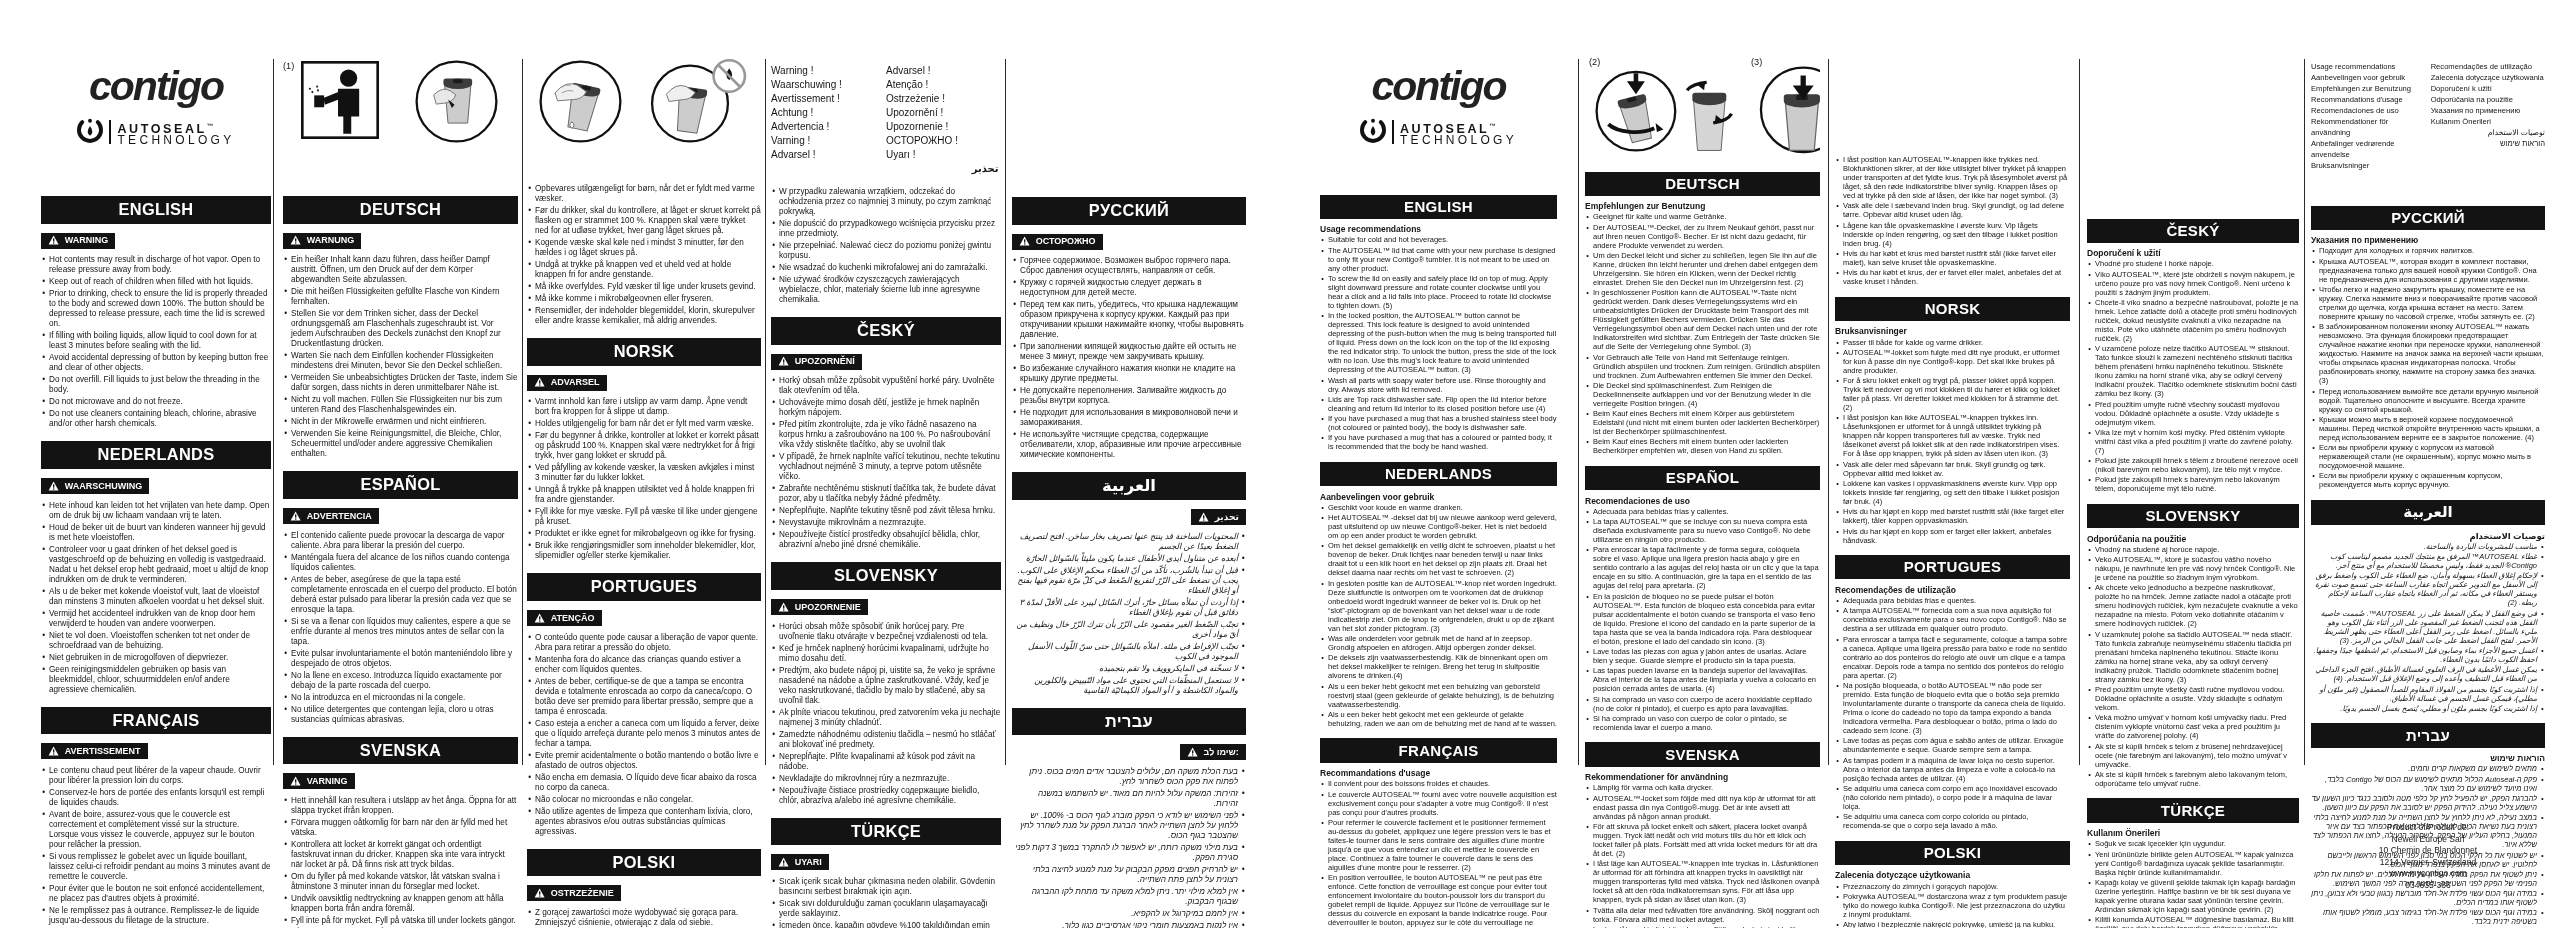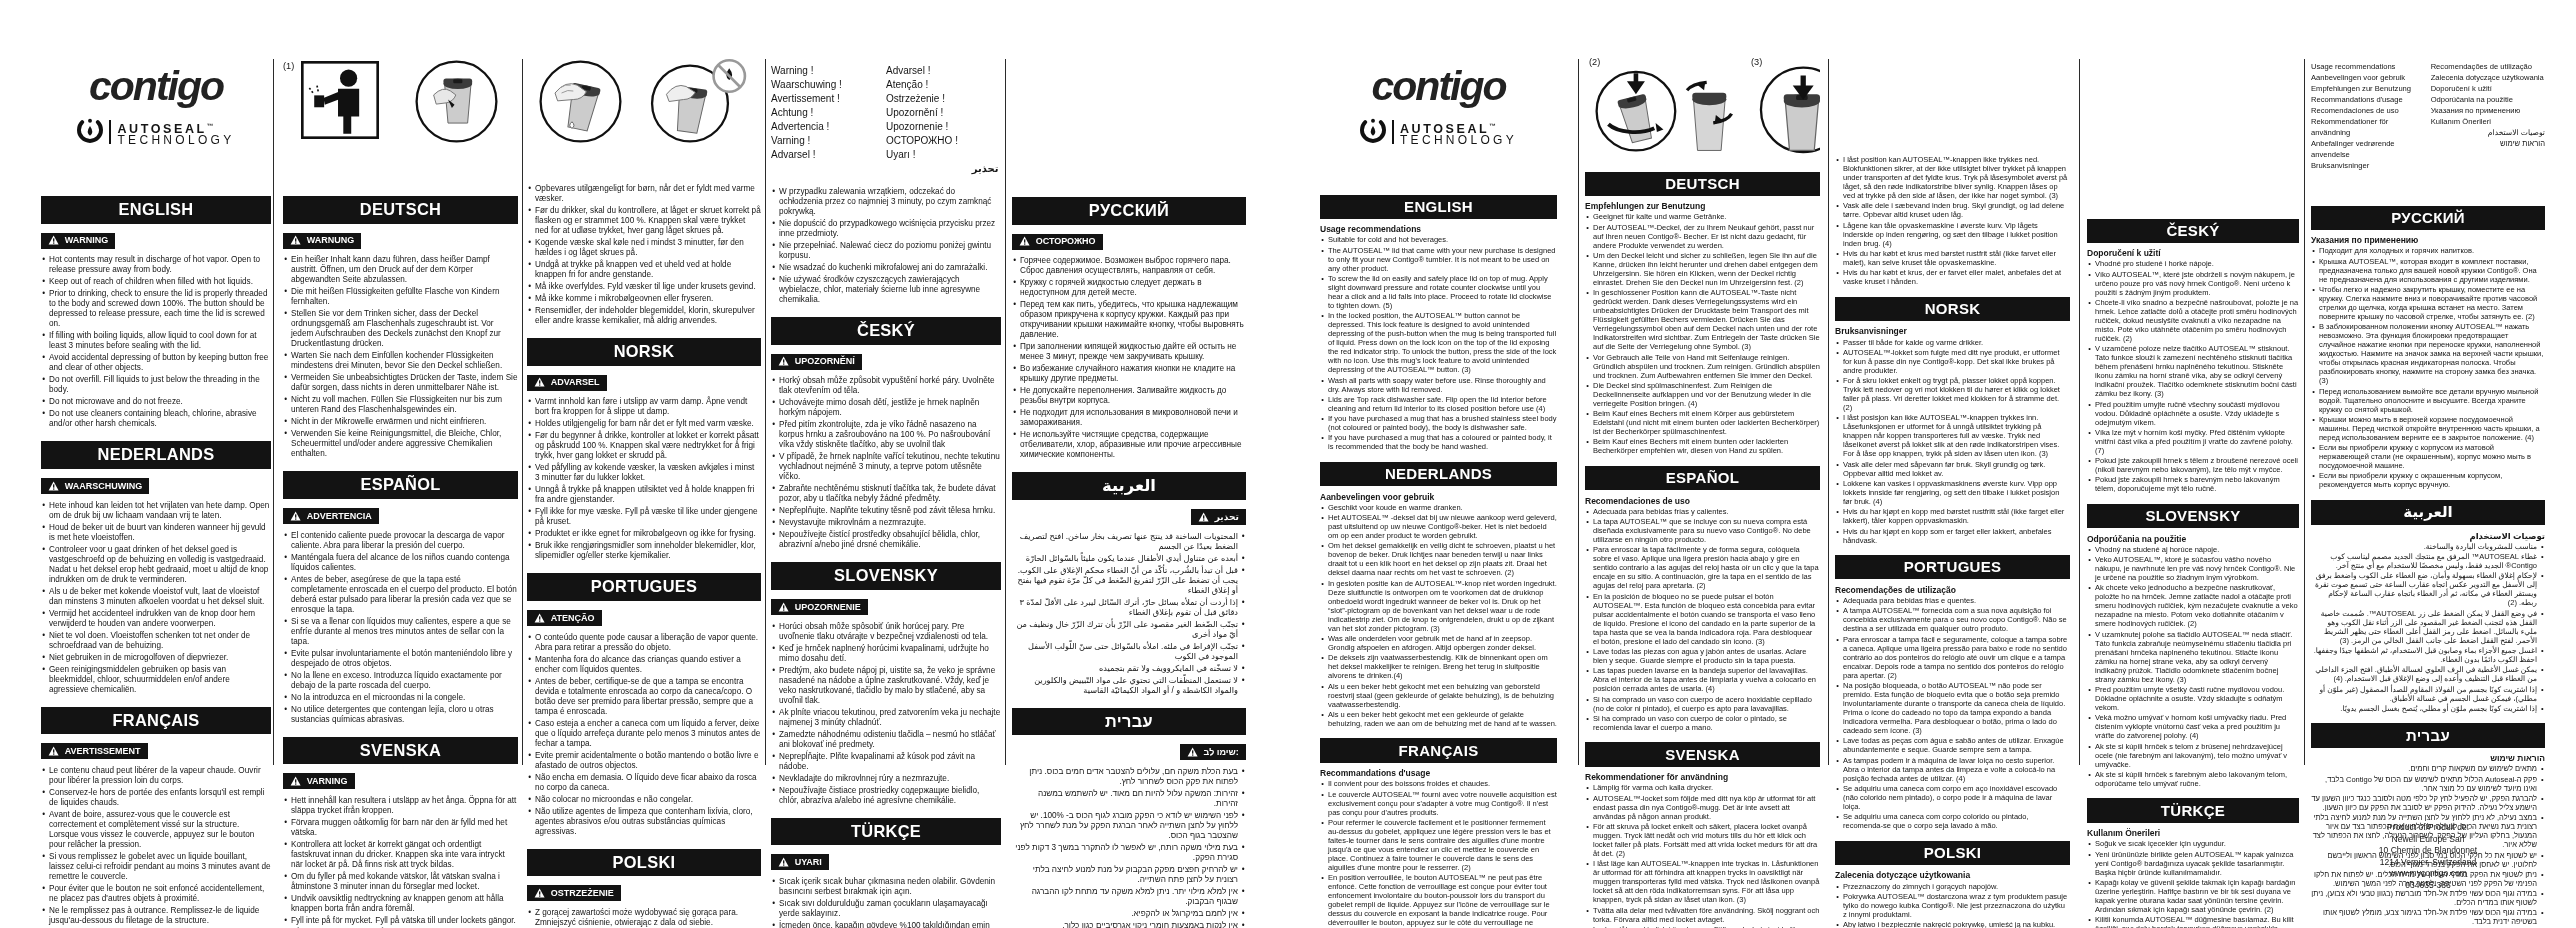--- a/index.html
+++ b/index.html
@@ -10,21 +10,21 @@
   .hdr{background:#131313;color:#fff;text-align:center;font-weight:bold;font-size:16.4px;
        padding:4px 0 4.6px;margin:12px 0 6.6px;letter-spacing:0.3px;}
   .warnlab{display:inline-flex;align-items:flex-start;gap:5.3px;background:#131313;color:#fff;
            font-weight:bold;font-size:9px;padding:2.6px 7.2px 3.3px;margin:2.6px 0 6.6px;}
   .warnlab svg{flex:0 0 auto;}
   .subhead{font-weight:bold;font-size:8.5px;margin:0 0 1.3px;}
   .bullets{margin:0 0 4px;padding:0;list-style:none;font-size:8.2px;line-height:10px;}
   .bullets li{position:relative;padding-left:8px;margin-bottom:2px;}
   .bullets li::before{content:"\2022";position:absolute;left:1.3px;}
   .rtl{direction:rtl;text-align:right;}
-  .rtl li{padding-left:0;padding-right:8px;}
+  .rtl li{padding-left:0;padding-right:8px;font-style:italic;}
   .rtl li::before{left:auto;right:1.3px;}
   .rp .hdr{font-size:15px;padding:3.3px 0 4px;margin:10.5px 0 5.3px;}
   .rp .bullets{font-size:7.5px;line-height:9px;}
   .rp .bullets li{margin-bottom:1.3px;}
   .logo-block{height:128px;text-align:center;padding-top:9.2px;box-sizing:border-box;}
   .wordmark{font-size:41px;font-weight:bold;font-style:italic;letter-spacing:-2px;color:#222;line-height:42px;}
   .autoseal{display:inline-flex;align-items:center;gap:6px;margin-top:10.5px;}
   .as-texts{text-align:left;border-left:2px solid #111;padding-left:6px;}
   .as-line1{font-weight:bold;font-size:12.5px;letter-spacing:2.6px;line-height:12.5px;}
   .as-line2{font-size:12px;letter-spacing:3.3px;line-height:8.5px;}

